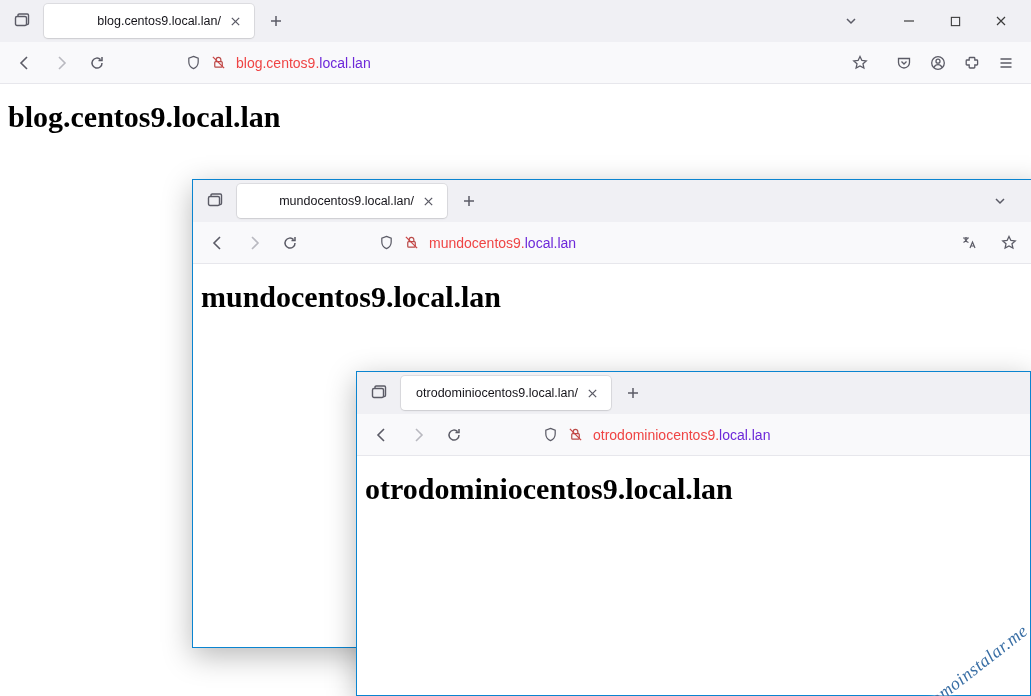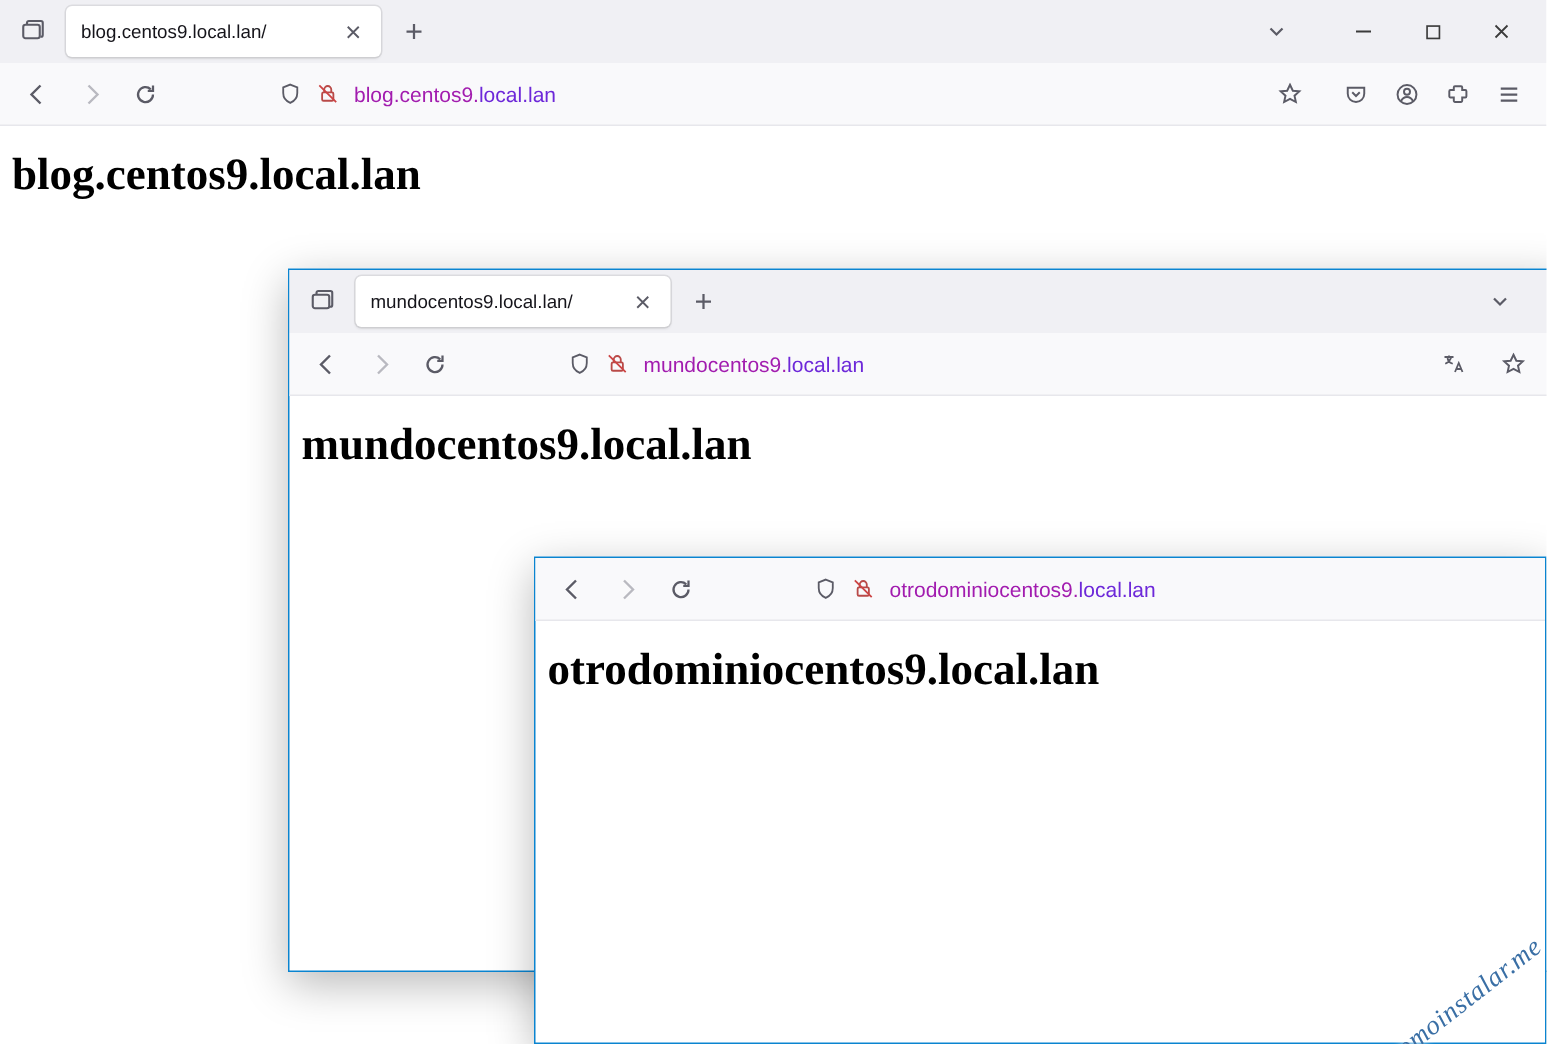--- a/index.html
+++ b/index.html
@@ -34,25 +34,26 @@
       color: #5b5b66;
       border-radius: 4px;
     }
     .tab {
       height: 34px;
       background: #fff;
       border-radius: 4px;
       display: flex;
       align-items: center;
       padding: 0 10px;
-      gap: 24px;
+      gap: 5px;
       min-width: 210px;
       box-shadow: 0 0 0 1px rgba(0,0,0,0.08), 0 1px 2px rgba(0,0,0,0.08);
       color: #15141a;
       font-size: 12.5px;
+      text-align: right;
     }
     .tab-title { flex: 1; overflow: hidden; white-space: nowrap; text-overflow: ellipsis; }
     .tab-close { color: #5b5b66; display: flex; align-items: center; justify-content: center; width: 18px; height: 18px; border-radius: 3px; }
     .new-tab {
       width: 28px; height: 28px;
       display: flex; align-items: center; justify-content: center;
       color: #5b5b66;
       border-radius: 4px;
     }
     .window-controls {
@@ -91,21 +92,21 @@
       display: flex;
       align-items: center;
       padding: 0 8px;
       gap: 10px;
       color: #5b5b66;
       font-size: 14px;
     }
     .url-bar .shield { color: #5b5b66; }
     .url-bar .lock-slash { color: #b94a48; }
     .url-text { flex: 1; }
-    .url-faded { color: #a21caf; }
+    .url-faded { color: #ef4444; }
     .url-strong { color: #6d28d9; }
     .toolbar-right {
       display: flex;
       align-items: center;
       gap: 4px;
     }
     .tool-icon {
       width: 30px; height: 30px;
       display: flex; align-items: center; justify-content: center;
       color: #5b5b66;
@@ -325,20 +326,41 @@
           </svg>
       </span>
     </div>
   </div>
   <div class="content">
     <h1>mundocentos9.local.lan</h1>
   </div>
 </div>
 
 <div class="browser-window window-3">
+  <div class="tabbar">
+    <div class="recent-tabs-icon">
+      <svg width="16" height="16" viewBox="0 0 16 16" fill="none" stroke="currentColor" stroke-width="1.4">
+          <rect x="1.5" y="3.5" width="11" height="9" rx="1.5"></rect>
+          <path d="M4 3V2.2A1.2 1.2 0 0 1 5.2 1h8.1A1.2 1.2 0 0 1 14.5 2.2v8.1a1.2 1.2 0 0 1-1.2 1.2H13"></path>
+        </svg>
+    </div>
+    <div class="tab">
+      <span class="tab-title">otrodominiocentos9.local.lan/</span>
+      <span class="tab-close">
+        <svg width="11" height="11" viewBox="0 0 12 12" stroke="currentColor" stroke-width="1.4">
+            <path d="M2 2l8 8M10 2l-8 8"></path>
+          </svg>
+      </span>
+    </div>
+    <div class="new-tab">
+      <svg width="14" height="14" viewBox="0 0 14 14" stroke="currentColor" stroke-width="1.5">
+          <path d="M7 2v10M2 7h10"></path>
+        </svg>
+    </div>
+  </div>
   <div class="toolbar">
     <div class="nav-btn">
       <svg width="16" height="16" viewBox="0 0 16 16" fill="none" stroke="currentColor" stroke-width="1.6">
           <path d="M10 2L4 8l6 6"></path>
         </svg>
     </div>
     <div class="nav-btn disabled">
       <svg width="16" height="16" viewBox="0 0 16 16" fill="none" stroke="currentColor" stroke-width="1.6">
           <path d="M6 2l6 6-6 6"></path>
         </svg>

